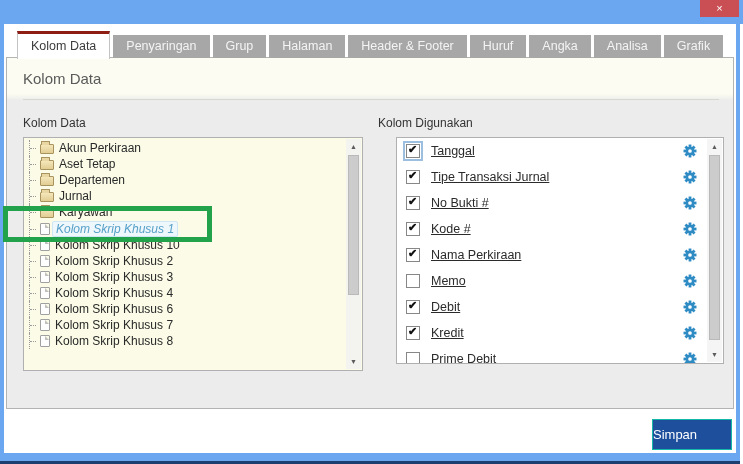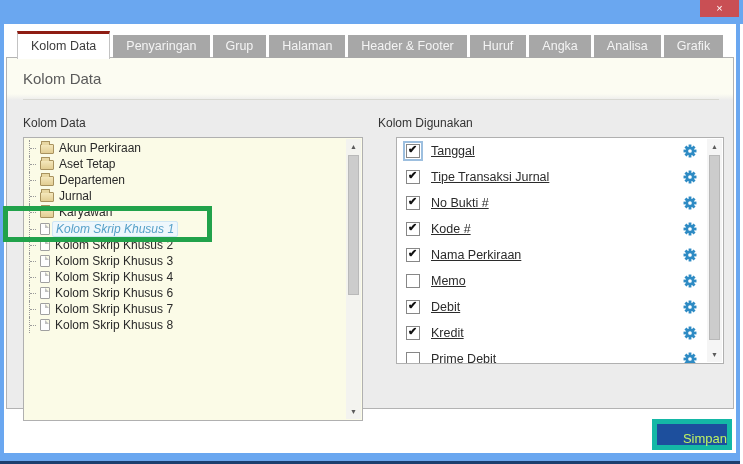--- a/index.html
+++ b/index.html
@@ -28,21 +28,21 @@
   .tabpage { position:absolute; left:2px; top:33px; width:728px; height:352px; border:1px solid #b3b3b3;
              background:linear-gradient(180deg, var(--panel_top,#fcfcf2) 0px, var(--panel_top,#fcfcf2) 36px, var(--panel,#ececec) 42px, var(--panel,#ececec) 100%); }
   .page-heading { position:absolute; left:16px; top:12px; font-size:15px; color:#5a5a5a; }
   .heading-sep { position:absolute; left:16px; right:14px; top:41px; border-top:1px solid #d8d8d2; }
 
   .col-label { position:absolute; top:58px; font-size:12px; color:#333; }
   .label-left { left:16px; }
   .label-right { left:371px; }
 
   
-  .treebox { position:absolute; left:16px; top:79px; width:340px; height:284px; background:var(--tree_bg,#fbfbe7); border:1px solid #b0b0b0; overflow:hidden; padding:2px 0 0 2px; }
+  .treebox { position:absolute; left:16px; top:79px; width:340px; height:234px; background:var(--tree_bg,#fbfbe7); border:1px solid #b0b0b0; overflow:hidden; padding:2px 0 0 2px; }
   .tree-item { display:flex; align-items:center; height:16.1px; font-size:12px; color:#2a2a2a; cursor:pointer; white-space:nowrap; }
   .twig { width:11px; height:16px; margin-left:3px; border-left:1px dotted #9a9a9a; position:relative; flex:0 0 auto; }
   .twig::after { content:""; position:absolute; top:8px; left:0; width:6px; border-top:1px dotted #9a9a9a; }
   .tree-icon { flex:0 0 auto; margin-right:5px; position:relative; }
   .tree-icon.folder { width:14px; height:10px; background:linear-gradient(180deg,#f4e7bb,#e2cd92); border:1px solid #a8925e; border-radius:1px; margin-top:2px; }
   .tree-icon.folder::before { content:""; position:absolute; top:-4px; left:0; width:7px; height:3px; background:#e8d7a2; border:1px solid #a8925e; border-bottom:none; border-radius:1px 1px 0 0; }
   .tree-icon.file { width:10px; height:12px; background:#fefefe; border:1px solid #a0a0a0; border-radius:1px; }
   .tree-icon.file::before { content:""; position:absolute; top:0; right:0; border-style:solid; border-width:0 4px 4px 0; border-color:var(--tree_bg,#fbfbe7) var(--tree_bg,#fbfbe7) #c0c0c0 #c0c0c0; }
   .tree-item.highlighted .tree-label { color:var(--highlight_text,#56a0c8); background:#eef7fc; border:1px solid #cfe7f5; border-radius:2px; padding:0 3px; margin-left:-3px;font-style:italic; }
 
@@ -60,21 +60,21 @@
   .vscroll { position:absolute; top:1px; bottom:1px; right:1px; width:15px; background:#f3f3ef; z-index:2; }
   .uselist .vscroll { background:#f5f5f5; }
   .scroll-arrow { position:absolute; left:0; width:15px; height:15px; font-size:7px; color:#5b5b5b; text-align:center; line-height:15px; cursor:pointer; }
   .arrow-up { top:0; }
   .arrow-down { bottom:0; }
   .scroll-thumb { position:absolute; left:2px; width:11px; background:#cccccc; border:1px solid #b9b9b9; cursor:pointer; }
   .thumb-tree { top:16px; height:140px; }
   .thumb-list { top:16px; height:185px; }
 
   
-  .save-btn { position:absolute; left:648px; top:395px; width:80px; height:31px; background:var(--save_btn,#1d4f9d); border:5px solid #14b8a6; color:#bef264; font-size:13px; text-align:right; line-height:29px; cursor:pointer; z-index:5; }
+  .save-btn { position:absolute; left:648px; top:395px; width:80px; height:31px; background:var(--save_btn,#1d4f9d); border:1px solid #14b8a6; color:#ffffff; font-size:13px; text-align:left; line-height:29px; cursor:pointer; z-index:5; }
 
   
   .annotation-box { position:absolute; left:3px; top:206px; width:209px; height:36px; border:5px solid var(--annotation,#21a24b); z-index:30; pointer-events:none; }
 </style>
 </head>
 <body>
 
 <div class="window">
 
   <div class="titlebar">
@@ -137,20 +137,25 @@
     <span class="tree-label">Karyawan</span>
   </div>
           <div class="tree-item highlighted">
     <span class="twig"></span>
     <span class="tree-icon file"></span>
     <span class="tree-label">Kolom Skrip Khusus 1</span>
   </div>
           <div class="tree-item">
     <span class="twig"></span>
     <span class="tree-icon file"></span>
+    <span class="tree-label">Kolom Skrip Khusus 10</span>
+  </div>
+          <div class="tree-item">
+    <span class="twig"></span>
+    <span class="tree-icon file"></span>
     <span class="tree-label">Kolom Skrip Khusus 2</span>
   </div>
           <div class="tree-item">
     <span class="twig"></span>
     <span class="tree-icon file"></span>
     <span class="tree-label">Kolom Skrip Khusus 3</span>
   </div>
           <div class="tree-item">
     <span class="twig"></span>
     <span class="tree-icon file"></span>

